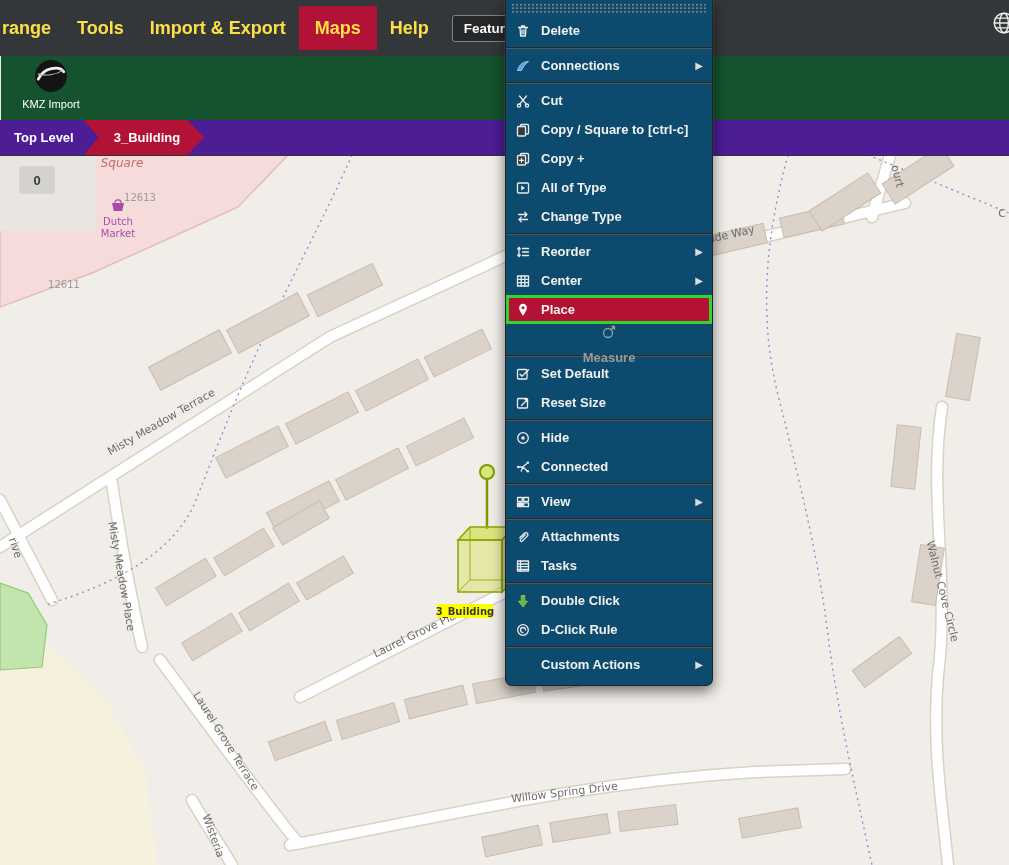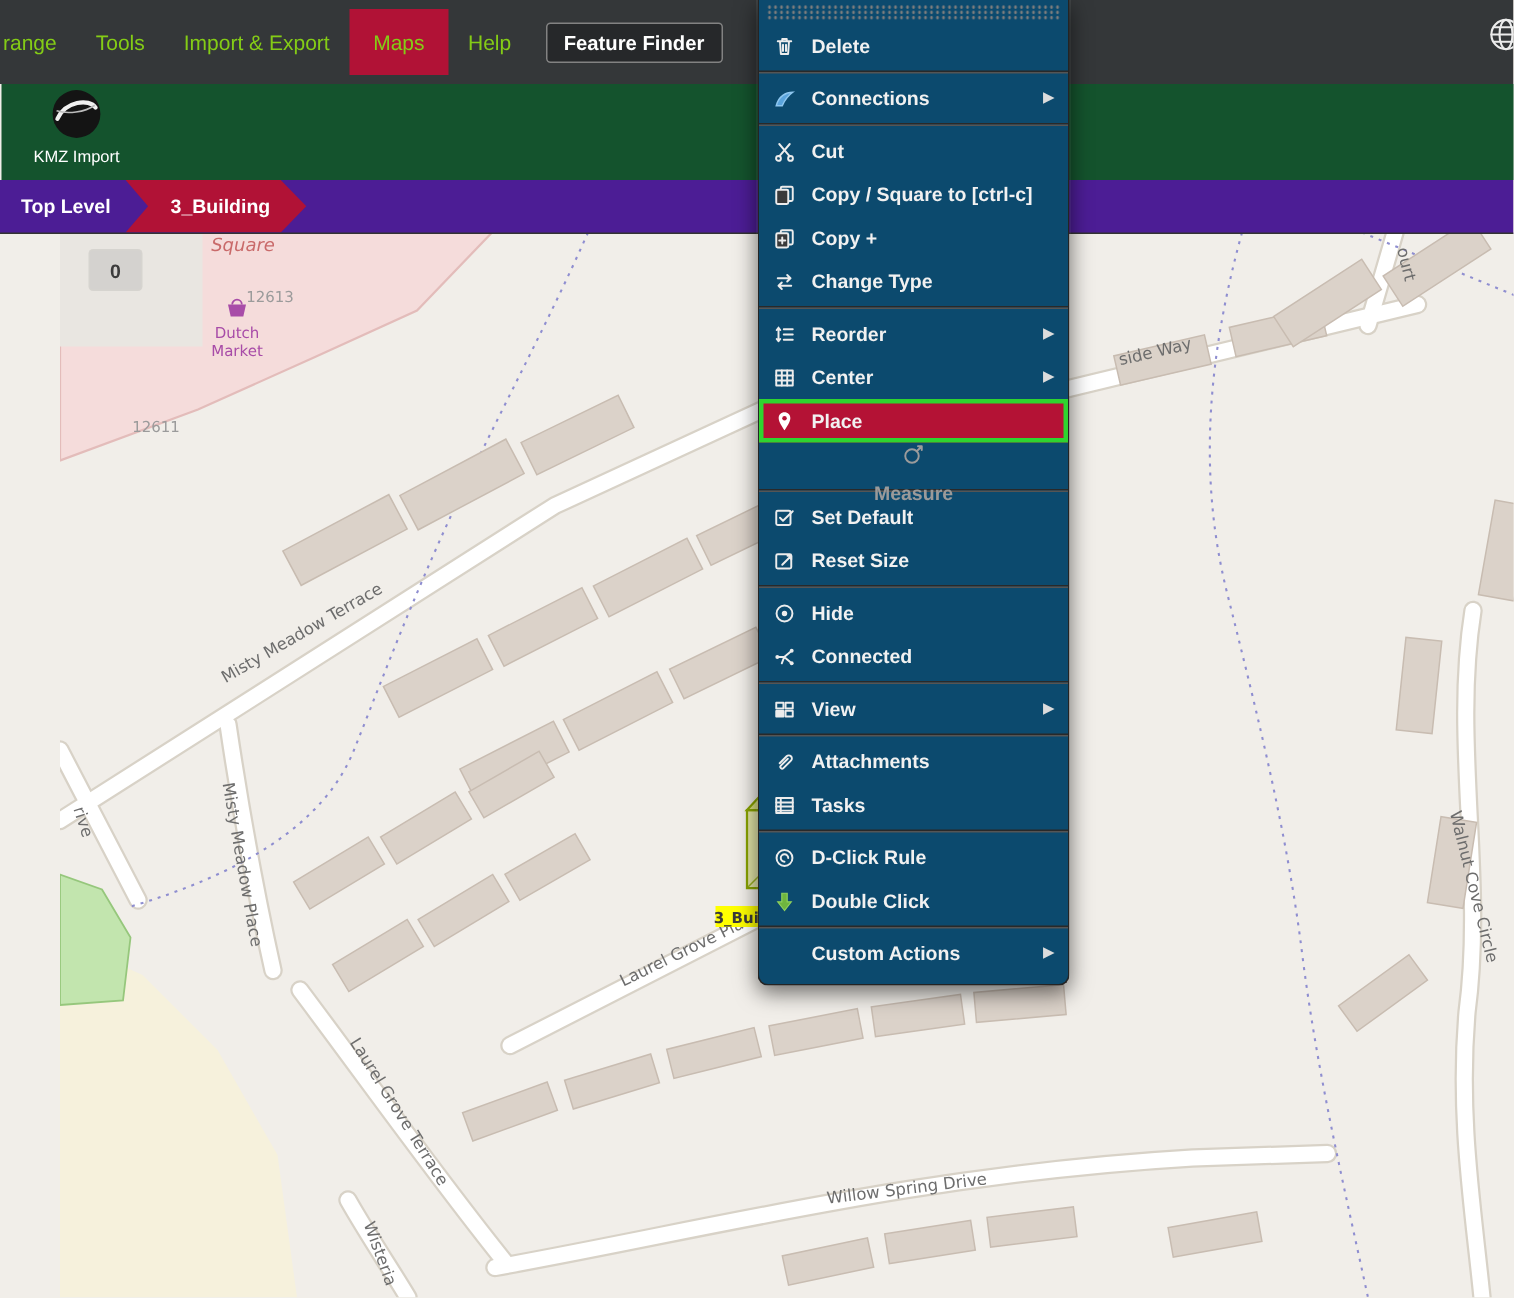--- a/index.html
+++ b/index.html
@@ -2,42 +2,42 @@
 <html><head>
 <meta charset="utf-8">
 <style>
   html,body{margin:0;padding:0;}
   body{width:1009px;height:865px;overflow:hidden;position:relative;
        font-family:"Liberation Sans",sans-serif;background:#f1eee9;}
 
   
   .topbar{position:absolute;left:0;top:0;width:100%;height:56px;background:#343739;
           display:flex;align-items:center;z-index:30;}
-  .mitem{color:#84cc16;font-size:14px;font-weight:400;padding:0 13px;white-space:nowrap;cursor:default;}
+  .mitem{color:#fde047;font-size:18px;font-weight:700;padding:0 13px;white-space:nowrap;cursor:default;}
   .mitem.first{padding-left:2px;}
   .mitem.active{background:#b11236;height:44px;display:flex;align-items:center;padding:0 16px;}
   .ffbtn{margin-left:10px;border:1px solid #828282;background:rgba(15,15,15,.35);
          border-radius:3px;padding:5px 11px;color:#fff;font-weight:700;font-size:13.5px;}
   .globe{position:absolute;right:-8px;top:10px;}
 
   
   .toolbar2{position:absolute;left:1px;top:56px;width:100%;height:64px;background:#14532d;z-index:20;}
   .kmz{position:absolute;left:12px;top:3px;width:76px;text-align:center;color:#fff;}
   .kmz .lbl{font-size:11px;margin-top:1px;}
 
   
   .crumbbar{position:absolute;left:0;top:120px;width:100%;height:35px;background:#4c1d95;
             display:flex;align-items:center;z-index:20;border-bottom:1px solid #333;}
   .crumb-root{color:#fff;font-weight:700;font-size:13px;margin-left:14px;}
   .ribbon{margin-left:10px;height:35px;background:#b11236;color:#fff;font-weight:700;font-size:13px;
           display:flex;align-items:center;justify-content:center;padding:0 24px 0 30px;
           clip-path:polygon(0 0,calc(100% - 17px) 0,100% 50%,calc(100% - 17px) 100%,0 100%,15px 50%);}
 
   
-  .map{position:absolute;left:0;top:155px;width:893px;height:710px;z-index:1;margin-left:40px;}
+  .map{position:absolute;left:0;top:155px;width:893px;height:710px;z-index:1;}
   .zoombadge{position:absolute;left:20px;top:12px;width:34px;height:26px;background:#d4d2cf;
              border-radius:2px;color:#3c3c3c;font-weight:700;font-size:13px;
              display:flex;align-items:center;justify-content:center;
              box-shadow:0 0 0 1px rgba(0,0,0,.08);}
   .map svg text{font-family:"DejaVu Sans",sans-serif;}
 
   
   .ctxmenu{position:absolute;left:505px;top:0;width:206px;background:#0c4a6e;
            border:1px solid #242424;border-top:none;border-radius:0 0 7px 7px;
            box-shadow:0 5px 14px rgba(0,0,0,.55),0 0 0 1px rgba(255,255,255,.07);
@@ -247,20 +247,27 @@
   <div class="ci">
     <svg width="16" height="16" viewBox="0 0 16 16" class="ic">
       <rect x="5.5" y="2.5" width="8" height="9.5" rx="1"></rect>
         <rect x="2.5" y="4.5" width="8" height="9.5" rx="1" fill="#3a3a3a"></rect>
       <path d="M4.5 9.3h4M6.5 7.3v4"></path>
       </svg>
     <span>Copy +</span>
   </div>
   <div class="ci">
     <svg width="16" height="16" viewBox="0 0 16 16" class="ic">
+      <rect x="2.5" y="3" width="11" height="10" rx="1"></rect>
+        <path d="M6.2 5.5L10 8l-3.8 2.5z" fill="#ececec" stroke="none"></path>
+      </svg>
+    <span>All of Type</span>
+  </div>
+  <div class="ci">
+    <svg width="16" height="16" viewBox="0 0 16 16" class="ic">
       <path d="M3.5 5.5h8.5M9.8 3.3L12 5.5 9.8 7.7M12.5 10.5H4M6.2 8.3L4 10.5l2.2 2.2"></path>
       </svg>
     <span>Change Type</span>
   </div>
   <div class="sep"></div>
 
   <div class="ci">
     <svg width="16" height="16" viewBox="0 0 16 16" class="ic">
       <path d="M4 3.5v9M4 3.5L2.8 5M4 3.5L5.2 5M4 12.5L2.8 11M4 12.5L5.2 11M7.5 4.5h6M7.5 8h6M7.5 11.5h6"></path>
       </svg>
@@ -346,32 +353,32 @@
   <div class="ci">
     <svg width="16" height="16" viewBox="0 0 16 16" class="ic">
       <rect x="2.5" y="3" width="11" height="10"></rect>
         <path d="M2.5 6h11M2.5 8.7h11M2.5 11.4h11M5.5 3v10"></path>
       </svg>
     <span>Tasks</span>
   </div>
   <div class="sep"></div>
 
   <div class="ci">
+    <svg width="16" height="16" viewBox="0 0 16 16">
+      <path d="M8 14L3.5 8.2h2.7V2.5h3.6v5.7h2.7z" fill="#6fb53e" stroke="#8ed05c" stroke-width="0.8"></path>
+      </svg>
+    <span>Double Click</span>
+  </div>
+  <div class="ci">
     <svg width="16" height="16" viewBox="0 0 16 16" class="ic">
       <circle cx="8" cy="8" r="5.3"></circle>
         <path d="M10.5 8a2.5 2.5 0 10-2.5 2.5"></path>
       </svg>
     <span>D-Click Rule</span>
   </div>
-  <div class="ci">
-    <svg width="16" height="16" viewBox="0 0 16 16">
-      <path d="M8 14L3.5 8.2h2.7V2.5h3.6v5.7h2.7z" fill="#6fb53e" stroke="#8ed05c" stroke-width="0.8"></path>
-      </svg>
-    <span>Double Click</span>
-  </div>
   <div class="sep"></div>
 
   <div class="ci">
     <span class="spacer16"></span>
     <span>Custom Actions</span>
     <span class="arrow">▶</span>
   </div>
 </div>
 
 </body></html>

